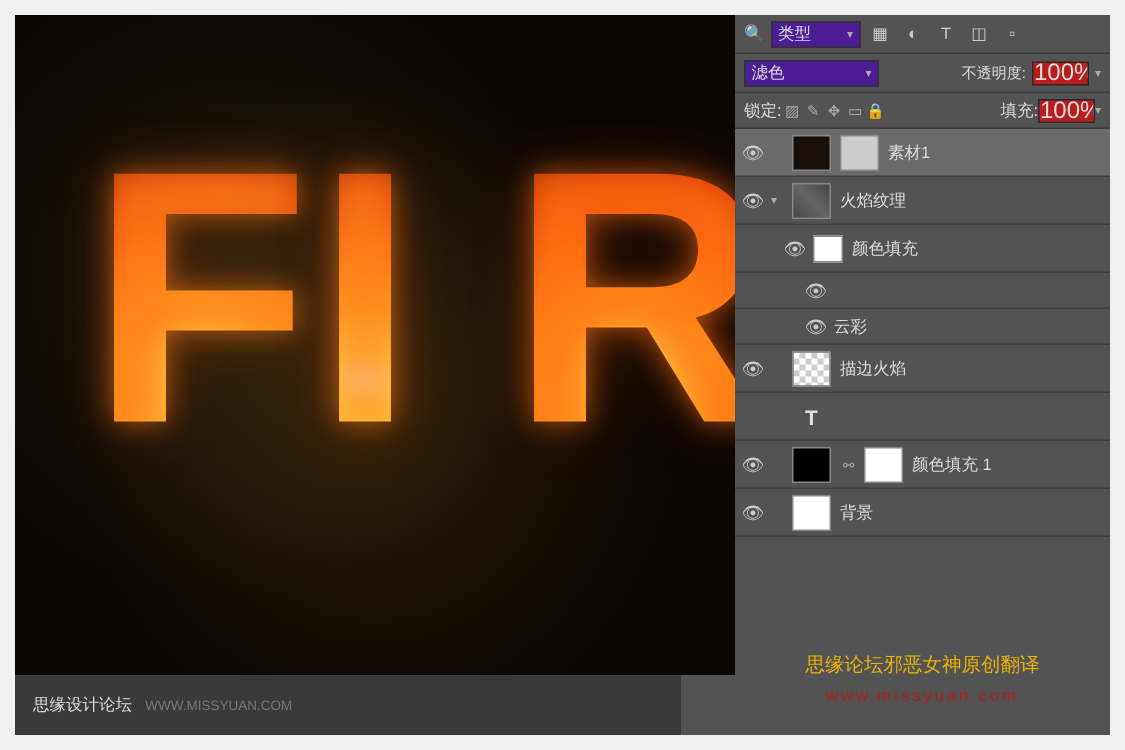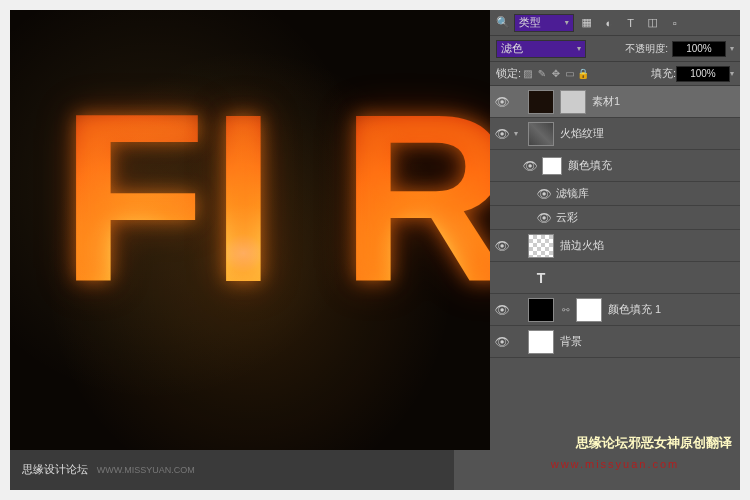--- a/index.html
+++ b/index.html
@@ -11,42 +11,42 @@
 .l2{left:200px;top:50px;font-size:240px}
 .l3{left:330px;top:50px;font-size:240px}
 .flame-overlay{position:absolute;left:0;top:0;width:100%;height:100%;background:radial-gradient(ellipse at 50% 60%,rgba(255,150,30,.15),transparent 60%),radial-gradient(circle at 30% 40%,rgba(255,200,80,.1),transparent 50%);mix-blend-mode:screen}
 .footer{position:absolute;left:0;bottom:0;width:444px;height:40px;background:#3a3a3a;padding:12px;color:#888;font-size:10px}
 .footer-url{color:#777;margin-left:6px;font-size:9px}
 .panel{position:absolute;right:0;top:0;width:250px;height:480px;background:#535353}
 .filter-row{display:flex;align-items:center;padding:4px 6px;height:26px;gap:4px;border-bottom:1px solid #3d3d3d}
 .dropdown{background:#4c1d95;border:1px solid #333;height:18px;padding:0 4px;display:flex;align-items:center;justify-content:space-between;min-width:60px}
 .chev{font-size:8px;color:#aaa}
 .icon-btn{width:18px;height:18px;display:flex;align-items:center;justify-content:center;background:none;border:none;color:#ccc;cursor:pointer}
-.pct-input{width:54px;height:16px;background:#000000;border:1px solid #2a2a2a;color:#ddd;text-align:center;font-size:10px}
+.pct-input{width:38px;height:16px;background:#b91c1c;border:1px solid #2a2a2a;color:#ddd;text-align:center;font-size:16px}
 .lock-row{display:flex;align-items:center;padding:3px 6px;height:24px;gap:0;border-bottom:1px solid #3d3d3d;font-size:10px}
 .lock-icon{width:14px;height:14px;display:flex;align-items:center;justify-content:center;font-size:10px;color:#aaa}
 .layers{overflow-y:auto}
 .layer{display:flex;align-items:center;height:32px;border-bottom:1px solid #404040;padding-right:6px}
 .layer.selected{background:#6a6a6a}
 .layer.sub{padding-left:28px}
 .layer.sub2{padding-left:42px;height:24px}
 .eye{width:24px;display:flex;align-items:center;justify-content:center;font-size:12px;color:#ccc;cursor:pointer}
 .toggle{width:14px;color:#aaa;font-size:8px;cursor:pointer}
 .thumb{width:26px;height:24px;border:1px solid #888;margin-right:6px;flex-shrink:0}
 .thumb-sm{width:20px;height:18px}
 .thumb-dark{background:#1a0f08}
 .thumb-tex{background:linear-gradient(45deg,#444,#666,#444)}
 .thumb-white{background:#fff}
 .thumb-check{background:repeating-conic-gradient(#ccc 0 25%,#fff 0 50%) 0 0/8px 8px}
 .thumb-black{background:#000}
 .mask-thumb{width:26px;height:24px;background:#fff;border:1px solid #888;margin-right:6px}
 .link-icon{width:12px;color:#aaa;font-size:9px;margin:0 2px}
 .layer-label{flex:1;white-space:nowrap;overflow:hidden}
 .type-icon{width:26px;height:22px;display:flex;align-items:center;justify-content:center;font-size:14px;font-weight:bold;color:#ddd;margin-right:6px}
-.watermark{position:absolute;bottom:38px;left:8px;right:8px;text-align:right;font-size:13px;color:#fef9c3;font-weight:bold}
+.watermark{position:absolute;bottom:38px;left:8px;right:8px;text-align:center;font-size:13px;color:#eab308;font-weight:normal}
 .watermark-url{position:absolute;bottom:20px;left:0;right:0;text-align:center;font-size:11px;color:#b02020;letter-spacing:2px}
 .search-icon{font-size:11px}
 </style>
 </head>
 <body>
 
 <div class="frame">
   <div class="canvas">
     <div class="fire-letter l1">F</div>
     <div class="fire-letter l2">I</div>
@@ -113,21 +113,20 @@
       </div>
 
       <div class="layer sub">
         <div class="eye">👁</div>
         <div class="thumb thumb-sm thumb-white"></div>
         <span class="layer-label">颜色填充</span>
       </div>
 
       <div class="layer sub2">
         <div class="eye">👁</div>
-        <span class="layer-label">滤镜库</span>
       </div>
 
       <div class="layer sub2">
         <div class="eye">👁</div>
         <span class="layer-label">云彩</span>
       </div>
 
       <div class="layer">
         <div class="eye">👁</div>
         <div class="toggle"></div>

